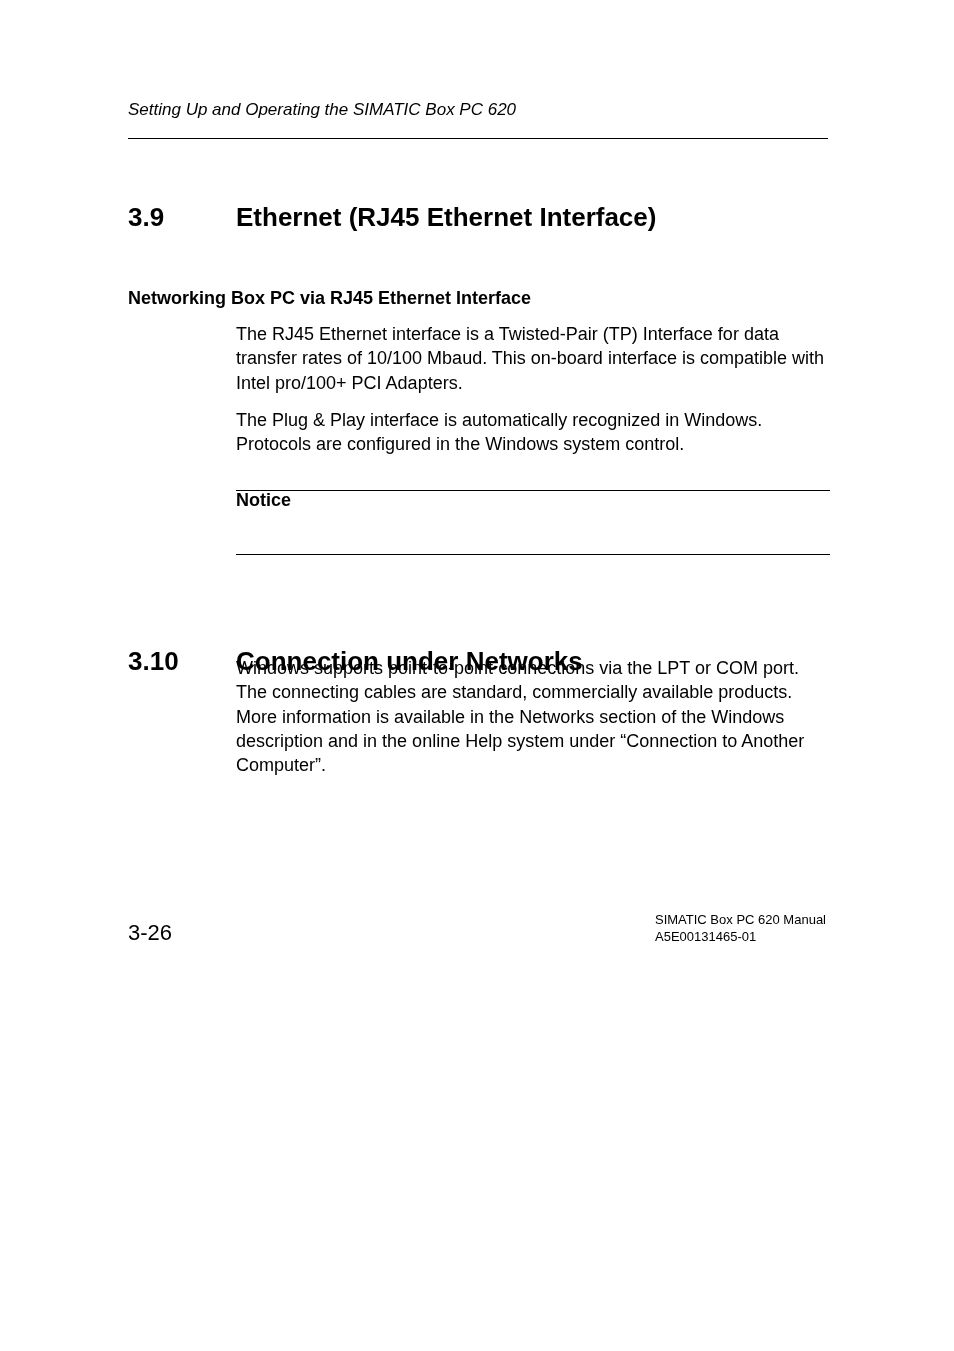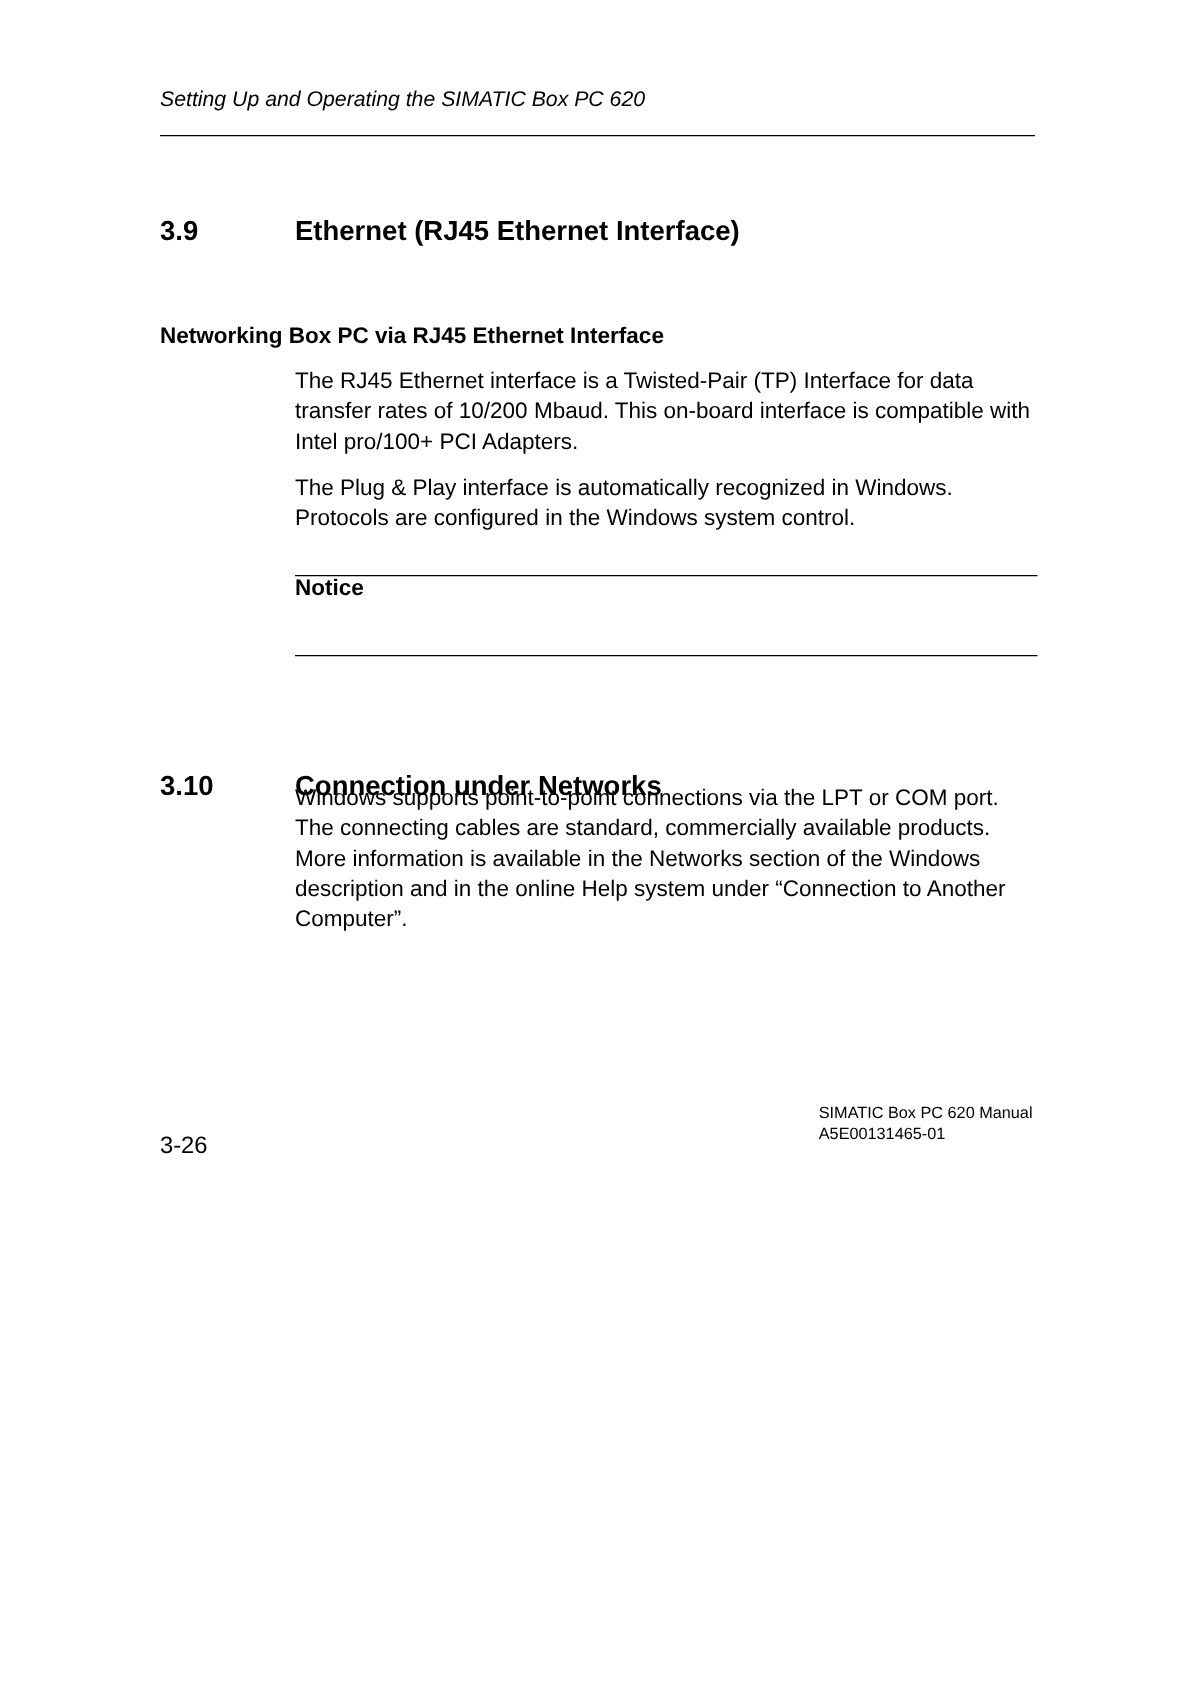--- a/index.html
+++ b/index.html
@@ -10,20 +10,21 @@
     height: 1351px;
     font-family: Arial, Helvetica, sans-serif;
     background: #ffffff;
     color: #000000;
   }
   .page {
     position: relative;
     width: 954px;
     height: 976px;
     box-sizing: border-box;
+    margin-top: 30px;
   }
   .running-head {
     position: absolute;
     top: 70px;
     left: 128px;
     font-size: 17px;
     font-style: italic;
   }
   .head-rule {
     position: absolute;
@@ -33,21 +34,21 @@
     border: none;
     border-top: 1.3px solid #000;
   }
   .h1-row {
     position: absolute;
     left: 128px;
     top: 172px;
     display: flex;
     align-items: baseline;
     font-weight: bold;
-    font-size: 22px;
+    font-size: 26px;
   }
   .h1-num {
     width: 108px;
   }
   .subhead {
     position: absolute;
     left: 128px;
     font-weight: bold;
     font-size: 18px;
   }
@@ -76,40 +77,40 @@
     position: absolute;
     right: 128px;
     bottom: 60px;
     text-align: left;
     font-size: 13px;
     line-height: 1.3;
   }
   .footer-left {
     position: absolute;
     left: 128px;
-    bottom: 48px;
-    font-size: 19px;
+    bottom: 60px;
+    font-size: 22px;
   }
 </style>
 </head>
 <body>
 
 <div class="page">
 
   <div class="running-head">Setting Up and Operating the SIMATIC Box PC 620</div>
   <hr class="head-rule">
 
   <div class="h1-row">
     <span class="h1-num">3.9</span>
     <span>Ethernet (RJ45 Ethernet Interface)</span>
   </div>
 
   <div class="subhead" style="top:258px;text-align:center;">Networking Box PC via RJ45 Ethernet Interface</div>
 
-  <div class="body-para" style="top:292px;">The RJ45 Ethernet interface is a Twisted-Pair (TP) Interface for data transfer rates of 10/200 Mbaud. This on-board interface is compatible with Intel pro/100+ PCI Adapters.</div>
+  <div class="body-para" style="top:292px;">The RJ45 Ethernet interface is a Twisted-Pair (TP) Interface for data transfer rates of 10/100 Mbaud. This on-board interface is compatible with Intel pro/100+ PCI Adapters.</div>
 
   <div class="body-para" style="top:378px;">The Plug &amp; Play interface is automatically recognized in Windows. Protocols are configured in the Windows system control.</div>
 
   <hr class="notice-rule" style="top:452px;">
   <div class="notice-head" style="top:460px;">Notice</div>
   <hr class="notice-rule" style="top:516px;">
 
   <div class="h1-row" style="top:616px;">
     <span class="h1-num">3.10</span>
     <span>Connection under Networks</span>

